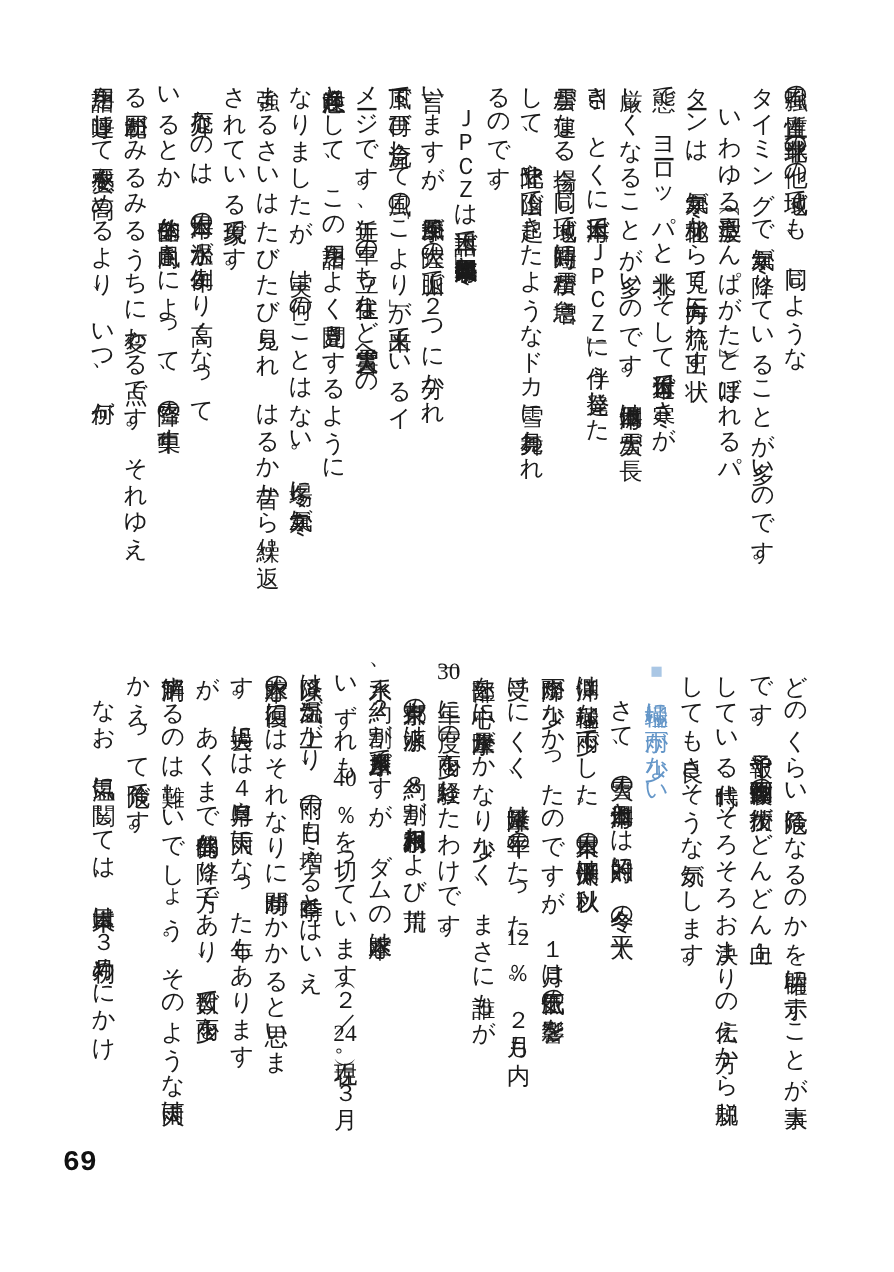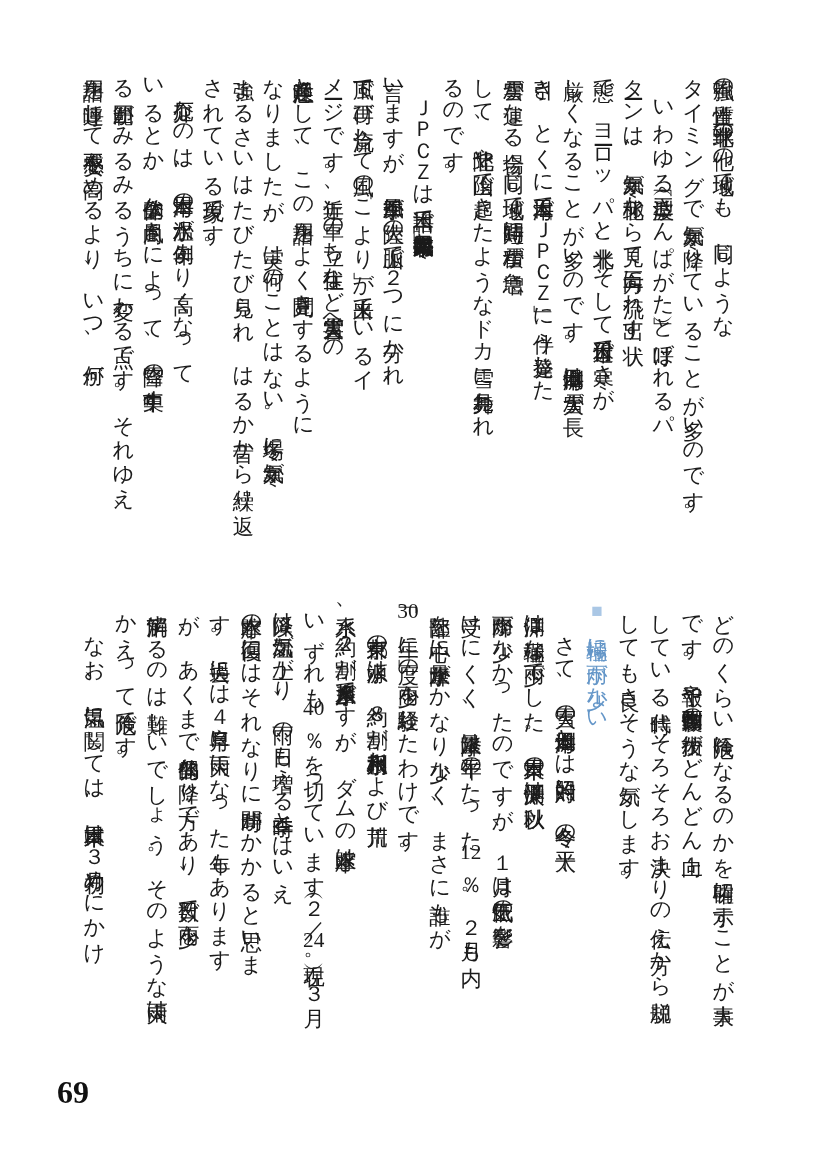--- a/index.html
+++ b/index.html
@@ -23,23 +23,23 @@
   #block-top    { top: 64px;  left: 78px; width: 660px; height: 492px; }
   #block-bottom { top: 600px; left: 77px; width: 661px; height: 492px; }
   #block-bottom .line { line-height: 31.4px; }
   .line { white-space: nowrap; }
   .line.squeeze { letter-spacing: -0.9px; }
   .tcy { text-combine-upright: all; }
   .heading .hmark { margin-inline-end: 3px; font-size: 19px; }
   .page-number {
     position: absolute;
     left: 57px;
-    top: 1074px;
-    font-family: Liberation Serif, serif;
-    font-size: 32px;
+    top: 1042px;
+    font-family: Liberation Mono, monospace;
+    font-size: 26px;
     font-weight: bold;
     color: #111111;
   }
 </style>
 </head>
 <body>
 
 <div class="page" style="background: rgb(255, 255, 255); color: rgb(27, 27, 27);">
   <div class="vblock" id="block-top">
       <div class="line">強風の性質上、北半球の他の地域でも、同じような</div>

